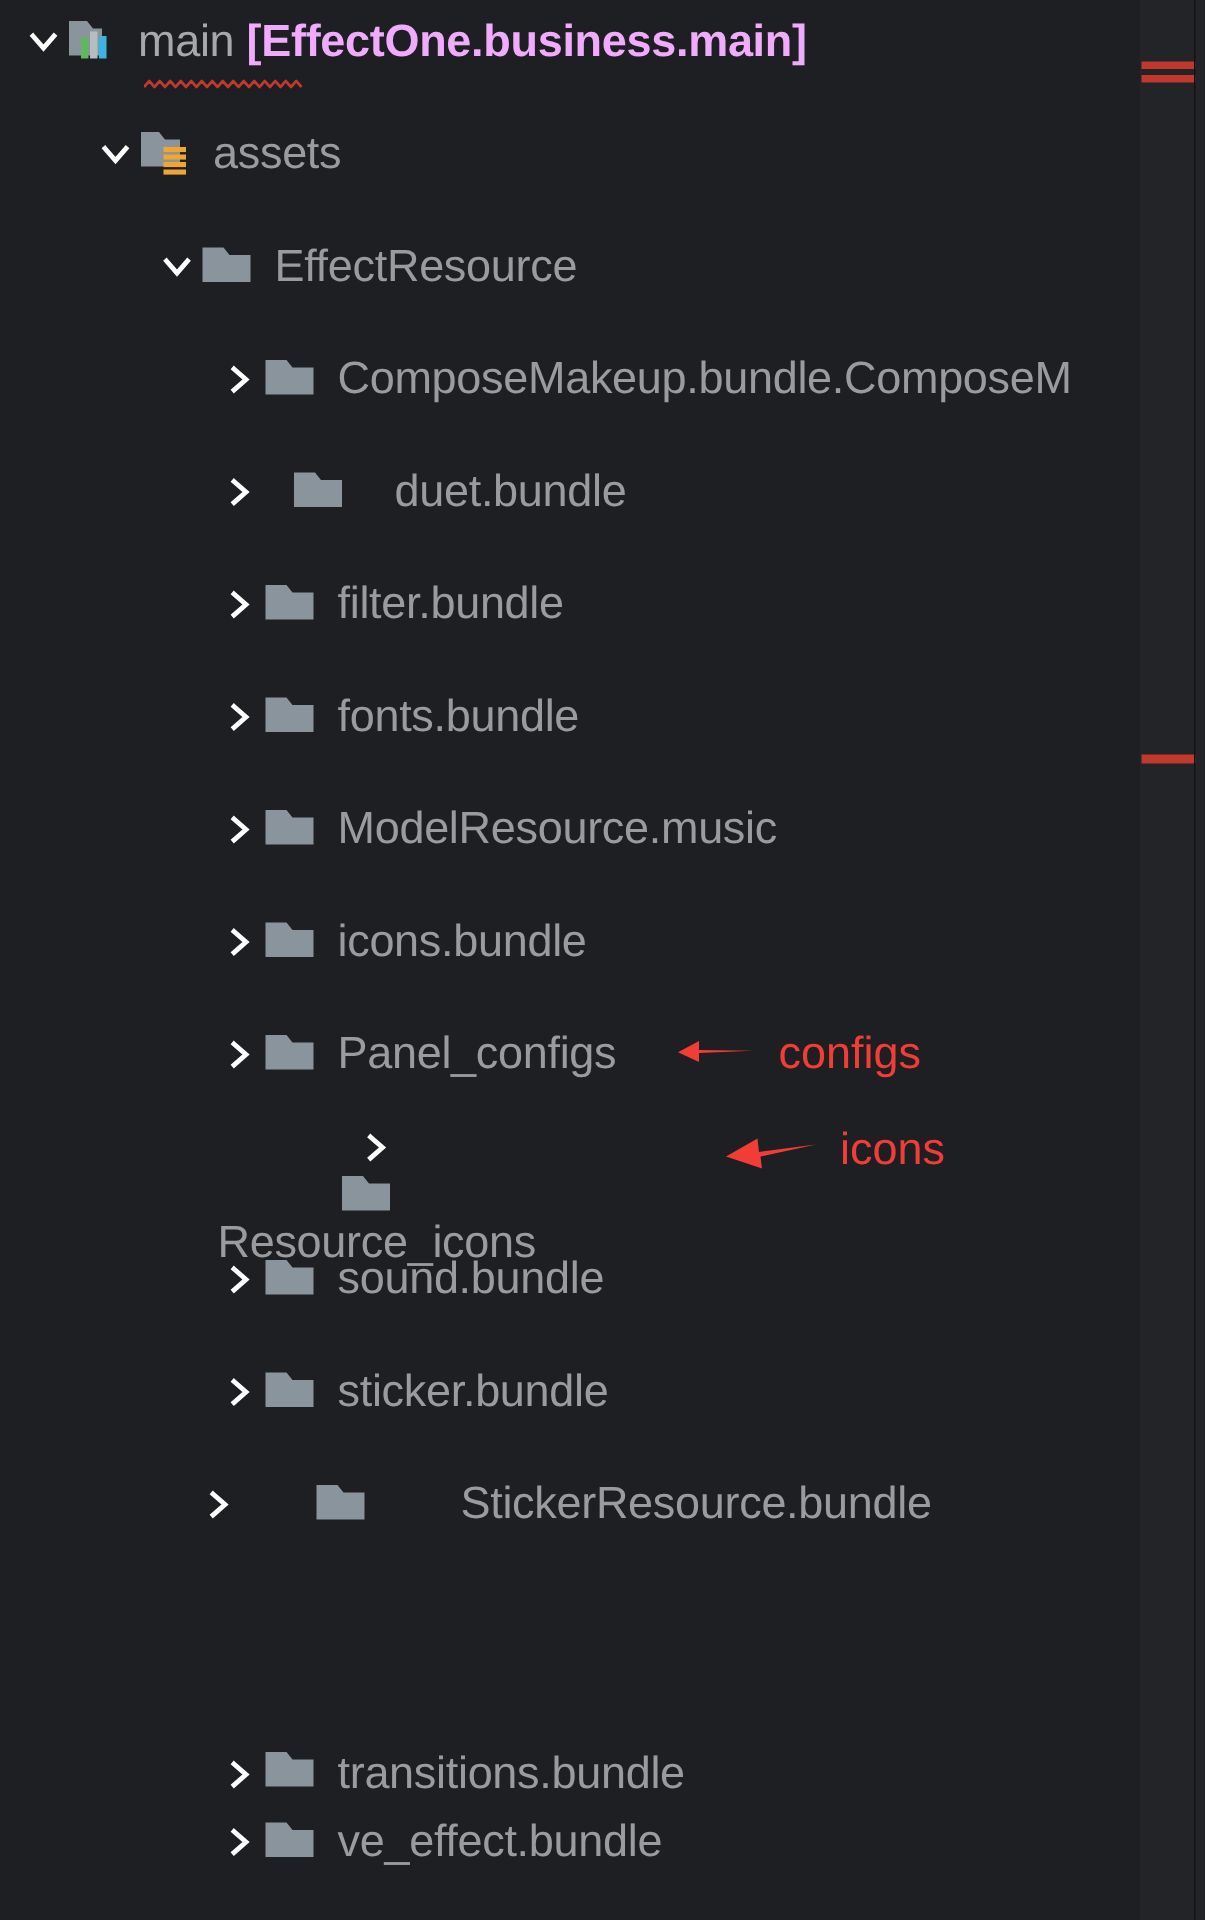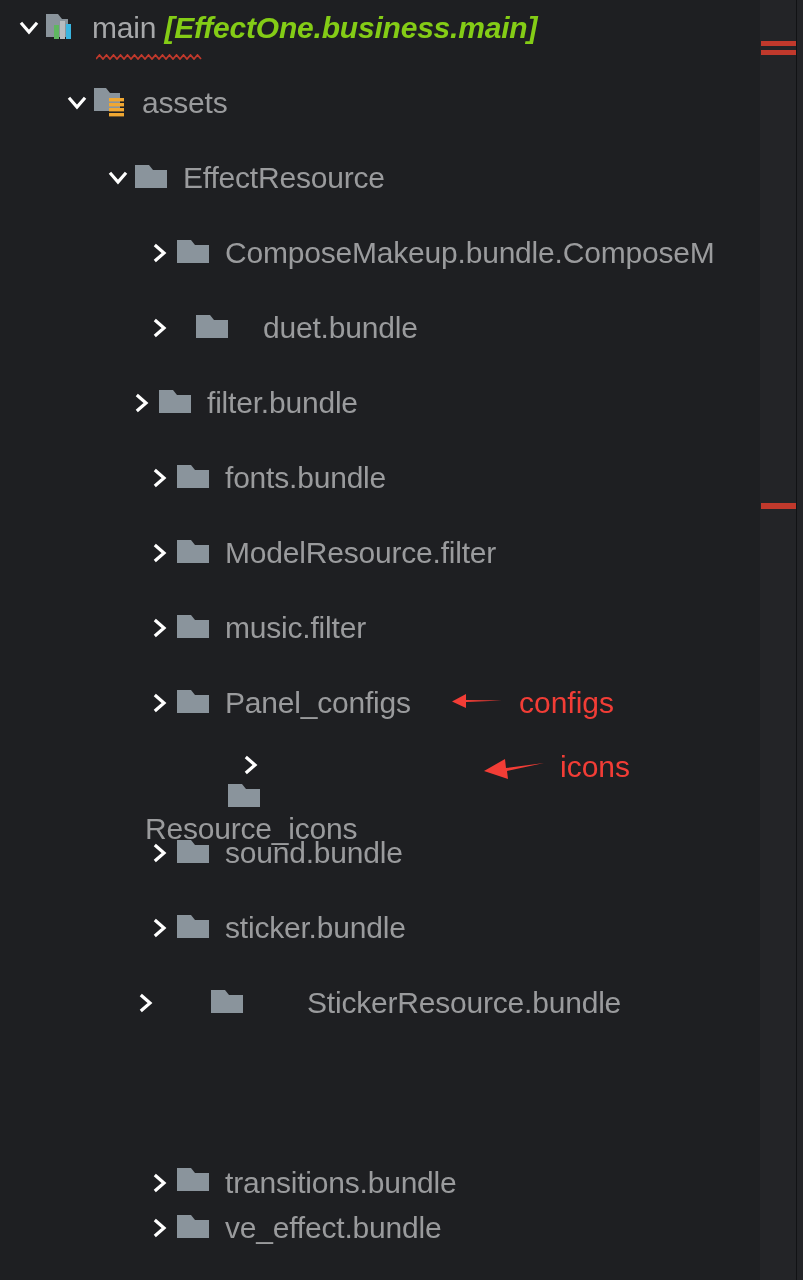--- a/index.html
+++ b/index.html
@@ -92,22 +92,21 @@
     color: #9a9b9d;
     font-size: 30px;
     line-height: 1;
     letter-spacing: -0.2px;
   }
   .label.root {
     color: #a7a8aa;
   }
   .label .bracket-part {
     font-weight: bold;
-    color: #84cc16;
-    font-style: italic;
+    color: #f0abfc;
   }
 
   
   .squiggle {
     position: absolute;
     height: 6px;
     pointer-events: none;
   }
 
   
@@ -204,21 +203,21 @@
       </svg>
     </span>
     <span class="icon-box">
       <svg width="40" height="34" viewBox="0 0 40 34">
         <path d="M2 4 H16 L20 9 H34 V27 H2 Z" fill="#8a949c"></path>
       </svg>
     </span>
     <span class="label">duet.bundle</span>
   </div>
 
-  <div class="row" style="top:375px; left:127px;">
+  <div class="row" style="top:375px; left:145px;">
     <span class="chevron">
       <svg width="30" height="30" viewBox="0 0 30 30">
         <path d="M11 8 L19 15 L11 22" fill="none" stroke="#ffffff" stroke-width="3.2" stroke-linecap="square" stroke-linejoin="miter"></path>
       </svg>
     </span>
     <span class="icon-box">
       <svg width="40" height="34" viewBox="0 0 40 34">
         <path d="M2 4 H16 L20 9 H34 V27 H2 Z" fill="#8a949c"></path>
       </svg>
     </span>
@@ -243,35 +242,35 @@
     <span class="chevron">
       <svg width="30" height="30" viewBox="0 0 30 30">
         <path d="M11 8 L19 15 L11 22" fill="none" stroke="#ffffff" stroke-width="3.2" stroke-linecap="square" stroke-linejoin="miter"></path>
       </svg>
     </span>
     <span class="icon-box">
       <svg width="40" height="34" viewBox="0 0 40 34">
         <path d="M2 4 H16 L20 9 H34 V27 H2 Z" fill="#8a949c"></path>
       </svg>
     </span>
-    <span class="label">ModelResource.filter</span>
+    <span class="label">ModelResource.music</span>
   </div>
 
   <div class="row" style="top:600px; left:145px;">
     <span class="chevron">
       <svg width="30" height="30" viewBox="0 0 30 30">
         <path d="M11 8 L19 15 L11 22" fill="none" stroke="#ffffff" stroke-width="3.2" stroke-linecap="square" stroke-linejoin="miter"></path>
       </svg>
     </span>
     <span class="icon-box">
       <svg width="40" height="34" viewBox="0 0 40 34">
         <path d="M2 4 H16 L20 9 H34 V27 H2 Z" fill="#8a949c"></path>
       </svg>
     </span>
-    <span class="label">music.filter</span>
+    <span class="label">icons.bundle</span>
   </div>
 
   <div class="row" style="top:675px; left:145px;justify-content:center;">
     <span class="chevron">
       <svg width="30" height="30" viewBox="0 0 30 30">
         <path d="M11 8 L19 15 L11 22" fill="none" stroke="#ffffff" stroke-width="3.2" stroke-linecap="square" stroke-linejoin="miter"></path>
       </svg>
     </span>
     <span class="icon-box">
       <svg width="40" height="34" viewBox="0 0 40 34">

